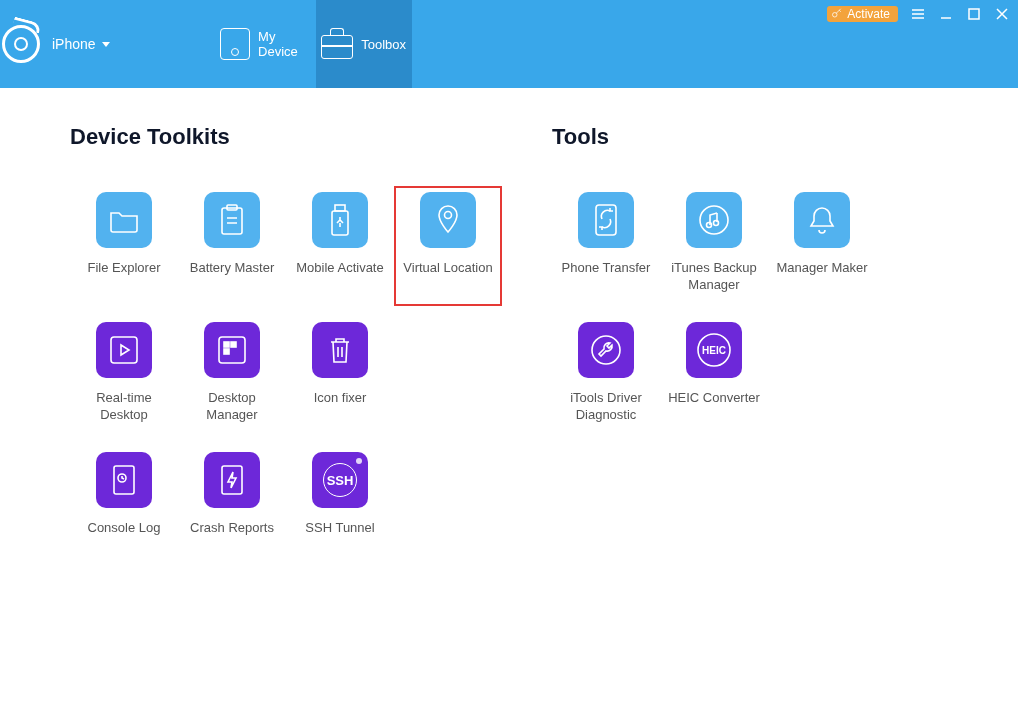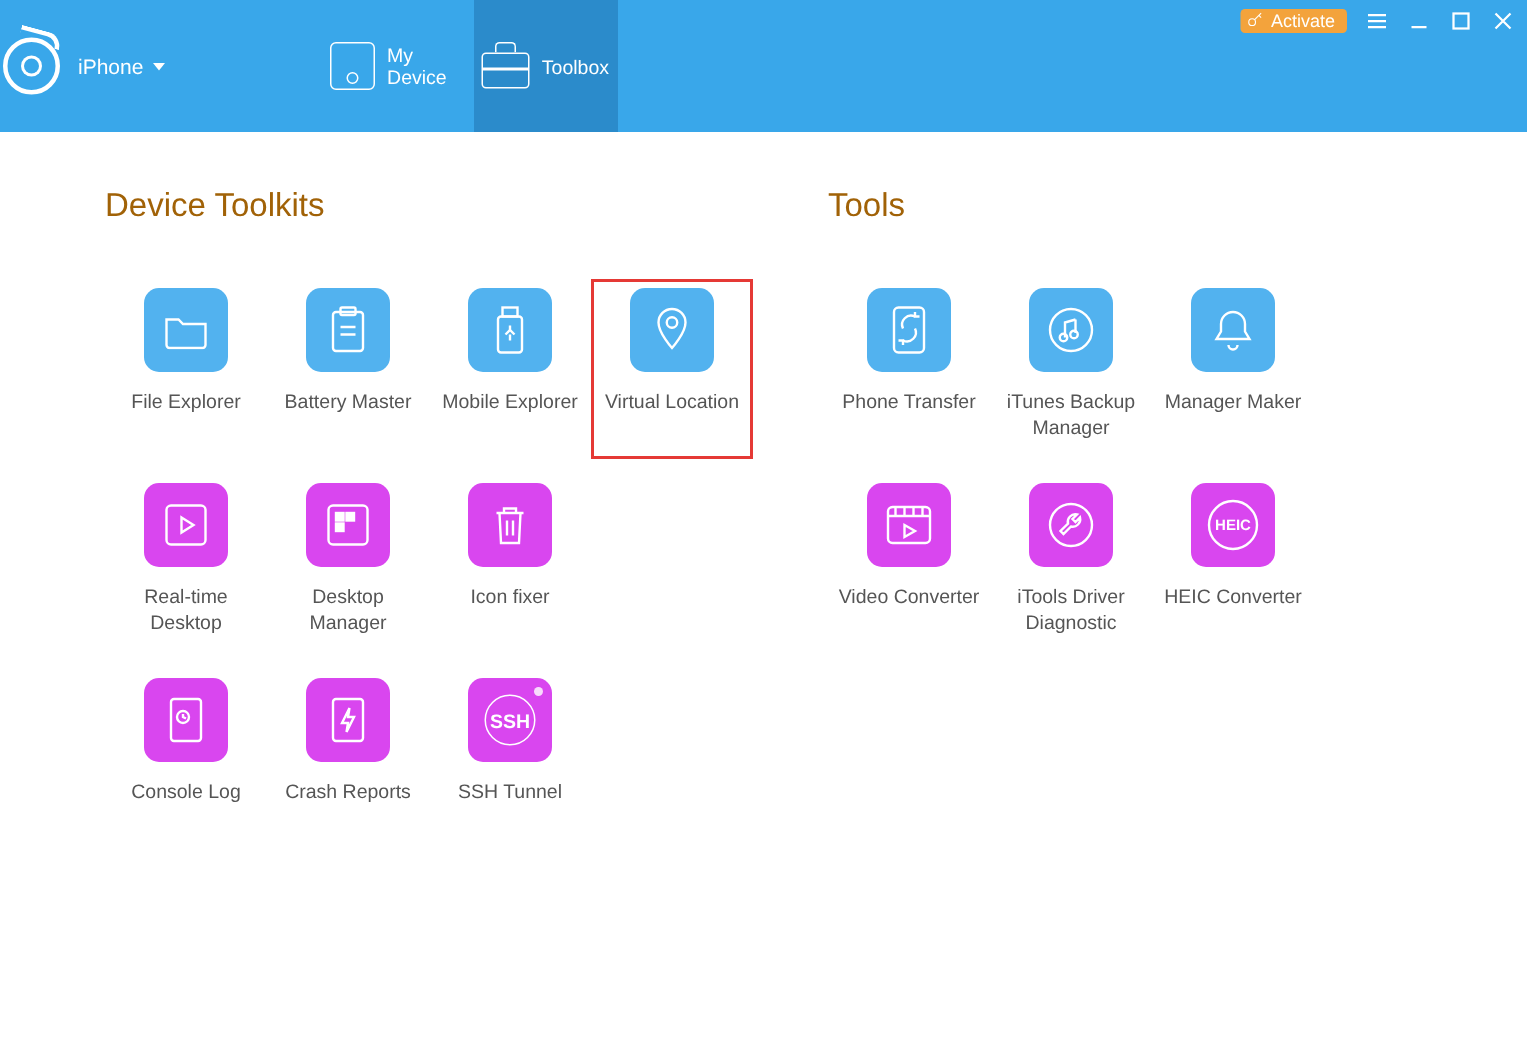--- a/index.html
+++ b/index.html
@@ -21,28 +21,28 @@
 .tab-icon.toolbox{ border-radius:3px; height:24px; margin-top:6px;}
 .tab-icon.toolbox::before{content:""; position:absolute; width:12px; height:6px; border:1.8px solid #fff; border-bottom:none; border-radius:3px 3px 0 0; top:-8px; left:8px;}
 .tab-icon.toolbox::after{content:""; position:absolute; left:0; right:0; top:9px; height:1.8px; background:#fff;}
 .winctrl { position:absolute; right:8px; top:6px; display:flex; align-items:center; gap:12px; }
 .activate-btn { background:#f3a33c; color:#fff; font-size:12px; padding:1px 8px 1px 4px; border-radius:3px; display:flex; align-items:center; gap:4px; cursor:pointer;}
 .activate-btn svg{width:12px;height:12px;}
 .wc { width:16px; height:16px; color:#fff; cursor:pointer; display:flex; align-items:center; justify-content:center;}
 .wc svg{width:14px;height:14px; stroke:#fff; stroke-width:1.5; fill:none;}
 .content{ padding: 36px 60px 0 70px; display:flex; gap:50px;}
 .section { }
-.section-title{ font-size:22px; color:#a16207; font-weight:400; margin-bottom:36px;}
+.section-title{ font-size:22px; color:#0f172a; font-weight:700; margin-bottom:36px;}
 .grid { display:grid; grid-template-columns: repeat(4, 108px); grid-auto-rows: 120px; gap: 10px 0; }
 .grid.tools { grid-template-columns: repeat(3, 108px);}
 .item { display:flex; flex-direction:column; align-items:center; cursor:pointer; padding-top:6px;}
 .item.highlight{ outline:2px solid #e53935; outline-offset:-2px; padding-bottom:14px;}
 .tile{ width:56px; height:56px; border-radius:10px; display:flex; align-items:center; justify-content:center; margin-bottom:12px;}
 .blue{ background:#52b2ef;}
-.green{ background:#d946ef;}
+.green{ background:#6d28d9;}
 .tile svg{ stroke:#fff; fill:none; stroke-width:1.6;}
 .tile .txt{ color:#fff; font-size:10px; font-weight:600; }
 .label{ font-size:13px; color:#555; text-align:center; line-height:1.3; max-width:100px;}
 .ssh-dot{position:absolute; width:6px; height:6px; background:rgba(255,255,255,.8); border-radius:50%; top:6px; right:6px;}
 </style>
 </head>
 <body>
 
 <div class="header">
   <div class="brand">
@@ -122,21 +122,21 @@
       </div>
 
       <div class="item">
         <div class="tile blue">
             <svg width="22" height="34" viewBox="0 0 22 34">
               <rect x="3" y="8" width="16" height="24" rx="2"></rect>
               <rect x="6" y="2" width="10" height="6"></rect>
               <path d="M11 14v3m-3 3l3-3 3 3m-3 0v4"></path>
             </svg>
           </div>
-        <div class="label">Mobile Explorer</div>
+        <div class="label">Mobile Activate</div>
       </div>
 
       <div class="item highlight">
         <div class="tile blue">
             <svg width="26" height="32" viewBox="0 0 26 32">
               <path d="M13 2 a9 9 0 0 1 9 9 c0 7 -9 17 -9 17 s-9 -10 -9 -17 a9 9 0 0 1 9 -9 Z"></path>
               <circle cx="13" cy="11" r="3.5"></circle>
             </svg>
           </div>
         <div class="label">Virtual Location</div>
@@ -237,30 +237,20 @@
 
       <div class="item">
         <div class="tile blue">
             <svg width="30" height="32" viewBox="0 0 30 32">
               <path d="M15 4a8 8 0 0 0-8 8v5l-3 5h22l-3-5v-5a8 8 0 0 0-8-8zM12 26a3 3 0 0 0 6 0"></path>
             </svg>
           </div>
         <div class="label">Manager Maker</div>
       </div>
 
-      <div class="item">
-        <div class="tile green">
-            <svg width="34" height="30" viewBox="0 0 34 30">
-              <rect x="3" y="3" width="28" height="24" rx="3"></rect>
-              <path d="M3 9h28M8 3v6M14 3v6M20 3v6M26 3v6"></path>
-              <path d="M14 15l7 4-7 4z"></path>
-            </svg>
-          </div>
-        <div class="label">Video Converter</div>
-      </div>
 
       <div class="item">
         <div class="tile green">
             <svg width="34" height="34" viewBox="0 0 34 34">
               <circle cx="17" cy="17" r="14"></circle>
               <path d="M21 10a5 5 0 0 0-6 6l-5 5 2 2 5-5a5 5 0 0 0 6-6l-3 3-2-2z"></path>
             </svg>
           </div>
         <div class="label">iTools Driver Diagnostic</div>
       </div>

